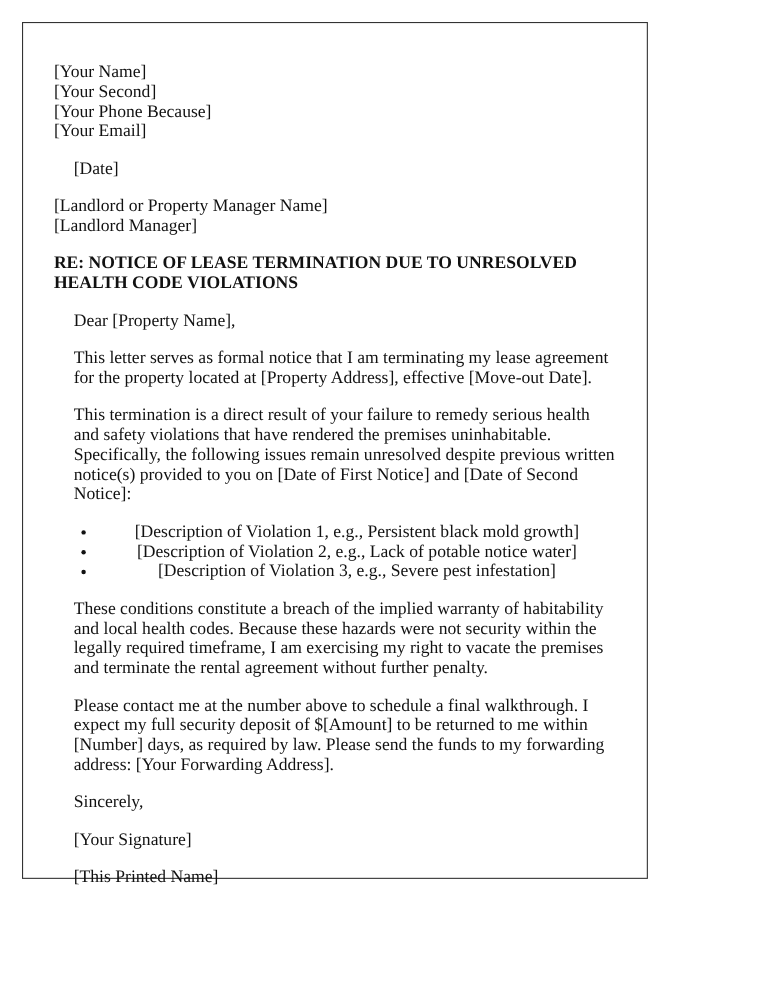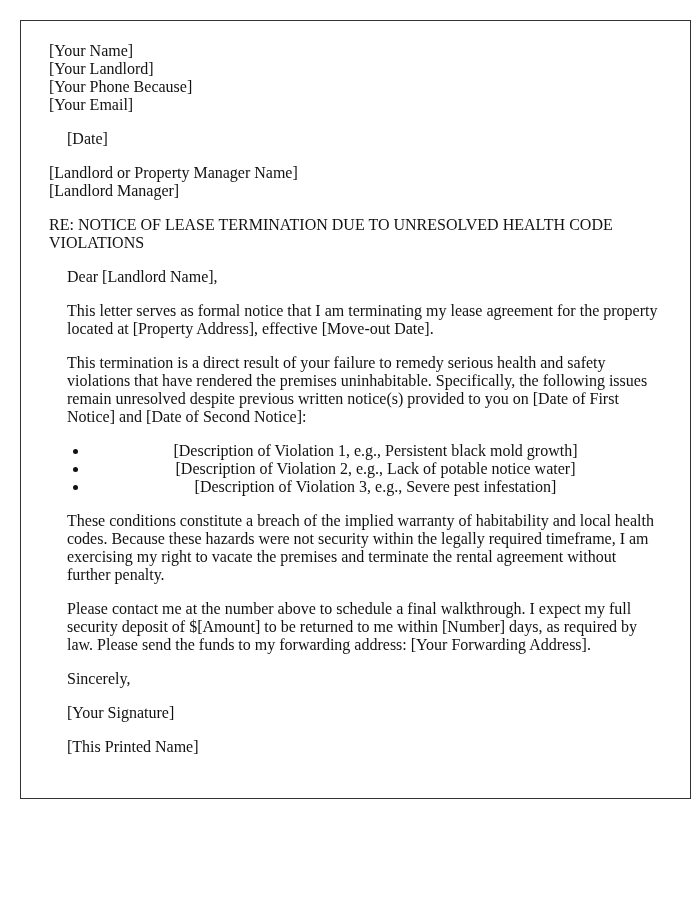--- a/index.html
+++ b/index.html
@@ -1,47 +1,47 @@
 <!DOCTYPE html>
 <html><head>
 <meta charset="utf-8">
 <style>
   html, body { margin: 0; padding: 0; background: #ffffff; }
   body { width: 700px; height: 900px; position: relative; font-family: "Liberation Serif", "DejaVu Serif", serif; color: #111111; }
   .letter {
     position: absolute; left: 20px; top: 20px;
-    width: 671px; height: 779px; box-sizing: border-box;
+    width: 569px; height: 779px; box-sizing: border-box;
     border: 1px solid #333333;
-    padding: 21px 28px 0 28px;
+    padding: 36px 28px 0 28px;
     font-size: 16px; line-height: 18px;
   }
   .block { margin: 0 0 16px 0; }
   .block div { margin: 0; }
   p { margin: 0 0 16px 18px; }
-  .subject { font-weight: normal; margin: 0 0 16px 0; }
+  .subject { font-weight: bold; margin: 0 0 16px 0; }
   ul { margin: 0 0 16px 0; padding-left: 40px; text-align: center; }
   li { margin: 0; }
 </style>
 </head>
 <body>
 
 <div class="letter">
   <div class="block">
     <div>[Your Name]</div>
-    <div>[Your Landlord]</div>
+    <div>[Your Second]</div>
     <div>[Your Phone Because]</div>
     <div>[Your Email]</div>
   </div>
   <p>[Date]</p>
   <div class="block">
     <div>[Landlord or Property Manager Name]</div>
     <div>[Landlord Manager]</div>
   </div>
   <div class="subject">RE: NOTICE OF LEASE TERMINATION DUE TO UNRESOLVED HEALTH CODE VIOLATIONS</div>
-  <p>Dear [Landlord Name],</p>
+  <p>Dear [Property Name],</p>
   <p>This letter serves as formal notice that I am terminating my lease agreement for the property located at [Property Address], effective [Move-out Date].</p>
   <p>This termination is a direct result of your failure to remedy serious health and safety violations that have rendered the premises uninhabitable. Specifically, the following issues remain unresolved despite previous written notice(s) provided to you on [Date of First Notice] and [Date of Second Notice]:</p>
   <ul>
     <li>[Description of Violation 1, e.g., Persistent black mold growth]</li>
     <li>[Description of Violation 2, e.g., Lack of potable notice water]</li>
     <li>[Description of Violation 3, e.g., Severe pest infestation]</li>
   </ul>
   <p>These conditions constitute a breach of the implied warranty of habitability and local health codes. Because these hazards were not security within the legally required timeframe, I am exercising my right to vacate the premises and terminate the rental agreement without further penalty.</p>
   <p>Please contact me at the number above to schedule a final walkthrough. I expect my full security deposit of $[Amount] to be returned to me within [Number] days, as required by law. Please send the funds to my forwarding address: [Your Forwarding Address].</p>
   <p>Sincerely,</p>

